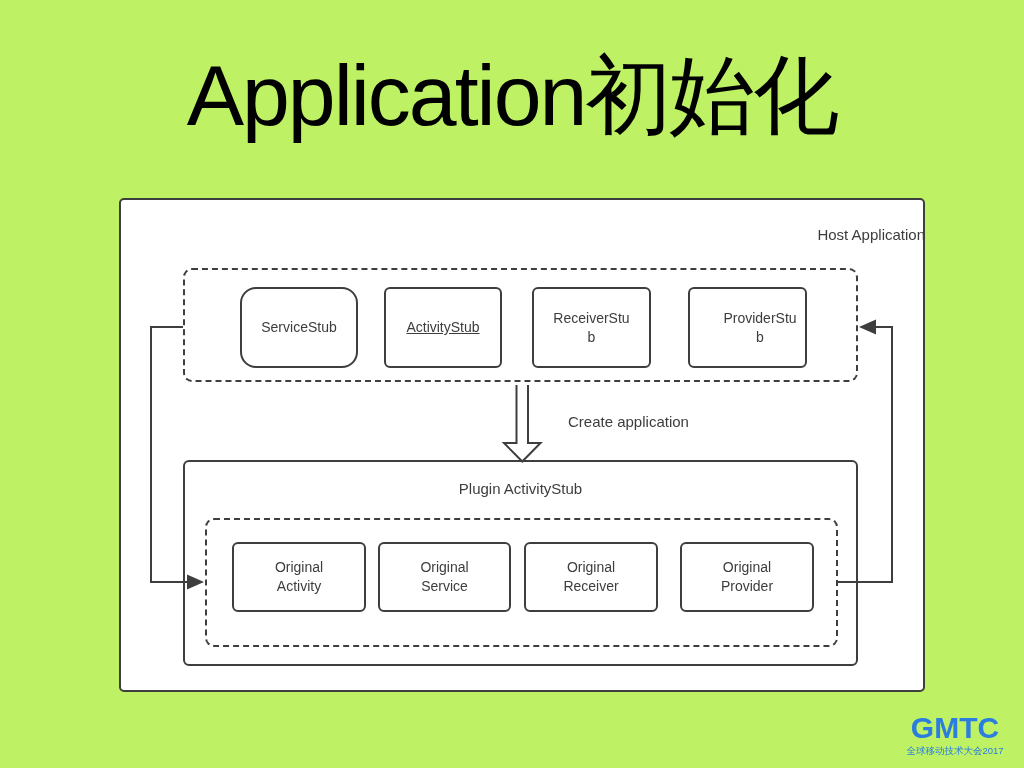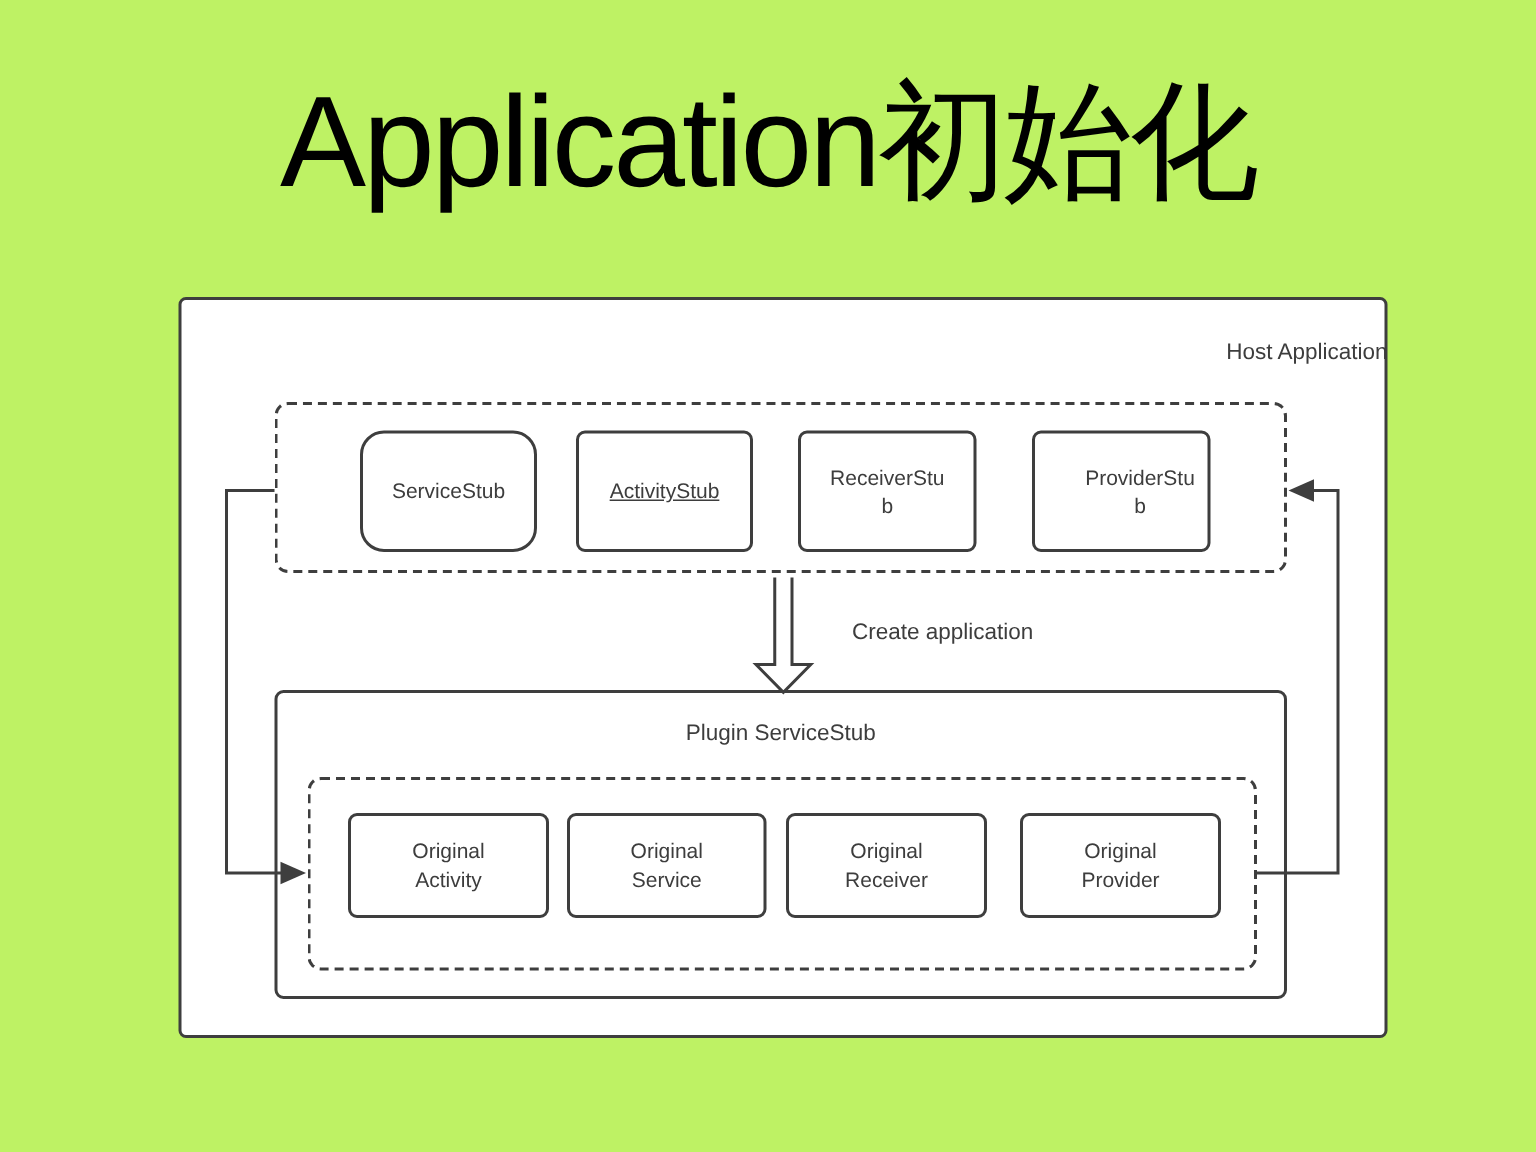--- a/index.html
+++ b/index.html
@@ -136,21 +136,21 @@
   <div class="abs node-box stub stub3">
     <span>ReceiverStu
 b</span>
   </div>
   <div class="abs node-box stub stub4">
     <span>ProviderStu
 b</span>
   </div>
 
   <div class="abs plugin-box"></div>
-  <div class="abs box-label plugin-label">Plugin ServiceStub</div>
+  <div class="abs box-label plugin-label">Plugin ActivityStub</div>
 
   <div class="abs dashed-box plugin-dashed"></div>
 
   <div class="abs node-box orig orig1">
     <span>Original
 Activity</span>
   </div>
   <div class="abs node-box orig orig2">
     <span>Original
 Service</span>
@@ -170,14 +170,18 @@
 
     <path d="M516.5 385 L516.5 443 L504 443 L522.25 461.5 L540.5 443 L528 443 L528 385" fill="#ffffff" stroke="#3e3e3e" stroke-width="2" stroke-linejoin="miter"></path>
 
     <path d="M183 327 L151 327 L151 582 L189 582" fill="none" stroke="#3e3e3e" stroke-width="2"></path>
     <polygon points="204,582 187,574.5 187,589.5" fill="#3e3e3e"></polygon>
 
     <path d="M838 582 L892 582 L892 327 L875 327" fill="none" stroke="#3e3e3e" stroke-width="2"></path>
     <polygon points="859,327 876,319.5 876,334.5" fill="#3e3e3e"></polygon>
   </svg>
 
+  <div class="abs logo">
+    <div class="logo-text">GMTC</div>
+    <div class="logo-tagline">全球移动技术大会2017</div>
+  </div>
 
 </div>
 
 </body></html>

